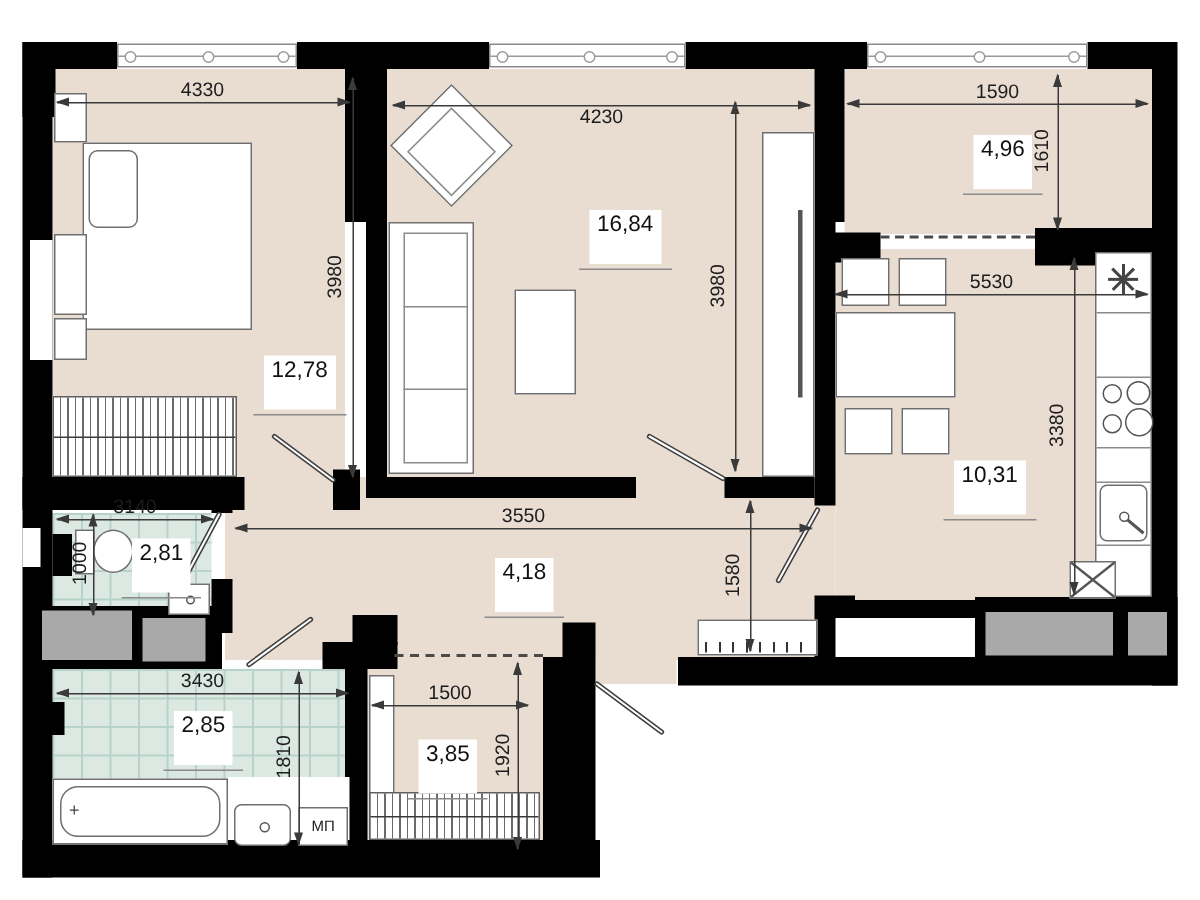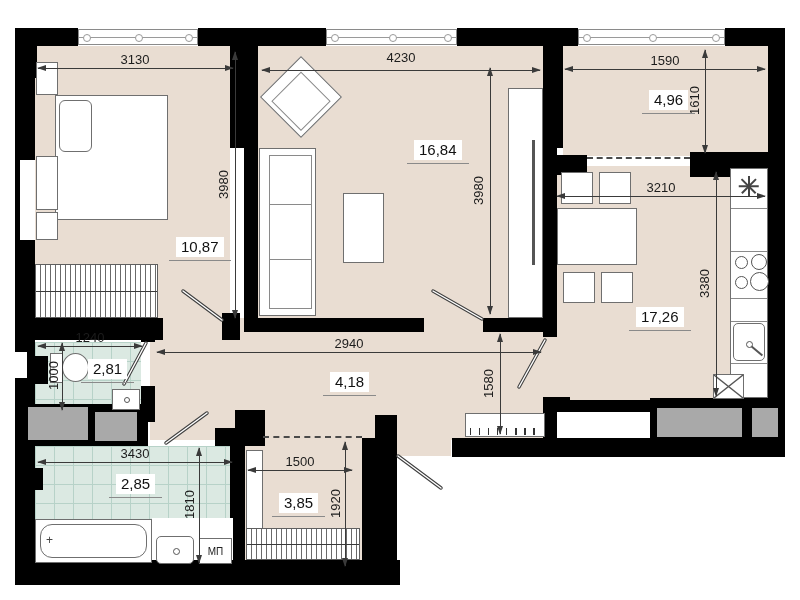--- a/index.html
+++ b/index.html
@@ -30,21 +30,21 @@
                  border-bottom:3.5px solid transparent;border-right:9px solid #3a3a3a;}
   .dim-h::after{content:"";position:absolute;right:-1px;top:-4px;border-top:3.5px solid transparent;
                 border-bottom:3.5px solid transparent;border-left:9px solid #3a3a3a;}
   .dim-v{position:absolute;width:0;border-left:1px solid #3a3a3a;}
   .dim-v::before{content:"";position:absolute;top:-1px;left:-4px;border-left:3.5px solid transparent;
                  border-right:3.5px solid transparent;border-bottom:9px solid #3a3a3a;}
   .dim-v::after{content:"";position:absolute;bottom:-1px;left:-4px;border-left:3.5px solid transparent;
                 border-right:3.5px solid transparent;border-top:9px solid #3a3a3a;}
   .dlab{position:absolute;width:60px;font-size:13px;color:var(--dimtxt);text-align:center;white-space:nowrap;}
   .vert{transform:rotate(-90deg);}
-  .area{position:absolute;background:#fff;padding:0 5px;height:20px;line-height:20px;
+  .area{position:absolute;background:#fff;padding:0 5px;height:36px;line-height:20px;
         font-size:15px;color:#111;text-align:center;white-space:nowrap;}
   .area::after{content:"";position:absolute;left:-7px;right:-7px;bottom:-4px;border-bottom:1px solid #8a8a8a;}
   .sofa-in{position:absolute;left:9px;top:6px;right:3px;bottom:6px;border:1px solid #8a8a8a;}
   .sofa-d{position:absolute;left:9px;right:3px;height:1px;background:#8a8a8a;}
   .tub-in{position:absolute;left:4px;top:4px;right:4px;bottom:4px;border:1px solid #6f6f6f;border-radius:12px;}
   .plus{position:absolute;font-size:12px;color:#444;}
   .circ{position:absolute;border:1px solid #555;border-radius:50%;background:#fff;}
   .dot{position:absolute;border:1px solid #555;border-radius:50%;background:#fff;}
   .flake{position:absolute;width:20px;height:20px;}
   .flake i{position:absolute;left:50%;top:0;bottom:0;width:1.5px;background:#444;}
@@ -224,31 +224,31 @@
       <line x1="166" y1="443" x2="207" y2="413"></line>
       <line x1="398" y1="456" x2="441" y2="488"></line>
     </g>
     <g stroke="#555" stroke-width="1.5">
       <line x1="714" y1="375" x2="743" y2="398"></line>
       <line x1="743" y1="375" x2="714" y2="398"></line>
     </g>
   </svg>
 
   <div class="dim-h" style="left:38px;top:68px;width:195px;"></div>
-  <div class="dlab" style="left:105px;top:52px;">3130</div>
+  <div class="dlab" style="left:105px;top:52px;">4330</div>
   <div class="dim-h" style="left:262px;top:70px;width:278px;"></div>
-  <div class="dlab" style="left:371px;top:50px;text-align:center;">4230</div>
+  <div class="dlab" style="left:371px;top:70px;text-align:center;">4230</div>
   <div class="dim-h" style="left:565px;top:69px;width:200px;"></div>
   <div class="dlab" style="left:635px;top:53px;">1590</div>
   <div class="dim-h" style="left:557px;top:196px;width:208px;"></div>
-  <div class="dlab" style="left:631px;top:180px;">3210</div>
+  <div class="dlab" style="left:631px;top:180px;">5530</div>
   <div class="dim-h" style="left:157px;top:352px;width:384px;"></div>
-  <div class="dlab" style="left:319px;top:336px;">2940</div>
+  <div class="dlab" style="left:319px;top:336px;">3550</div>
   <div class="dim-h" style="left:38px;top:346px;width:104px;"></div>
-  <div class="dlab" style="left:60px;top:330px;">1240</div>
+  <div class="dlab" style="left:60px;top:330px;">3140</div>
   <div class="dim-h" style="left:38px;top:462px;width:194px;"></div>
   <div class="dlab" style="left:105px;top:446px;">3430</div>
   <div class="dim-h" style="left:248px;top:470px;width:104px;"></div>
   <div class="dlab" style="left:270px;top:454px;">1500</div>
 
   <div class="dim-v" style="left:235px;top:52px;height:266px;"></div>
   <div class="dlab vert" style="left:193px;top:177px;">3980</div>
   <div class="dim-v" style="left:490px;top:68px;height:246px;"></div>
   <div class="dlab vert" style="left:448px;top:183px;">3980</div>
   <div class="dim-v" style="left:705px;top:50px;height:103px;"></div>
@@ -257,22 +257,22 @@
   <div class="dlab vert" style="left:674px;top:276px;">3380</div>
   <div class="dim-v" style="left:500px;top:334px;height:100px;"></div>
   <div class="dlab vert" style="left:458px;top:376px;">1580</div>
   <div class="dim-v" style="left:62px;top:343px;height:67px;"></div>
   <div class="dlab vert" style="left:23px;top:368px;">1000</div>
   <div class="dim-v" style="left:199px;top:448px;height:115px;"></div>
   <div class="dlab vert" style="left:159px;top:497px;">1810</div>
   <div class="dim-v" style="left:345px;top:442px;height:124px;"></div>
   <div class="dlab vert" style="left:305px;top:496px;">1920</div>
 
-  <div class="area" style="left:176px;top:237px;">10,87</div>
-  <div class="area" style="left:414px;top:140px;">16,84</div>
+  <div class="area" style="left:176px;top:237px;">12,78</div>
+  <div class="area" style="left:393px;top:140px;">16,84</div>
   <div class="area" style="left:649px;top:90px;">4,96</div>
-  <div class="area" style="left:636px;top:307px;">17,26</div>
+  <div class="area" style="left:636px;top:307px;">10,31</div>
   <div class="area" style="left:330px;top:372px;">4,18</div>
   <div class="area" style="left:88px;top:359px;">2,81</div>
   <div class="area" style="left:116px;top:474px;">2,85</div>
   <div class="area" style="left:279px;top:493px;">3,85</div>
 
 </div>
 
 </body></html>

